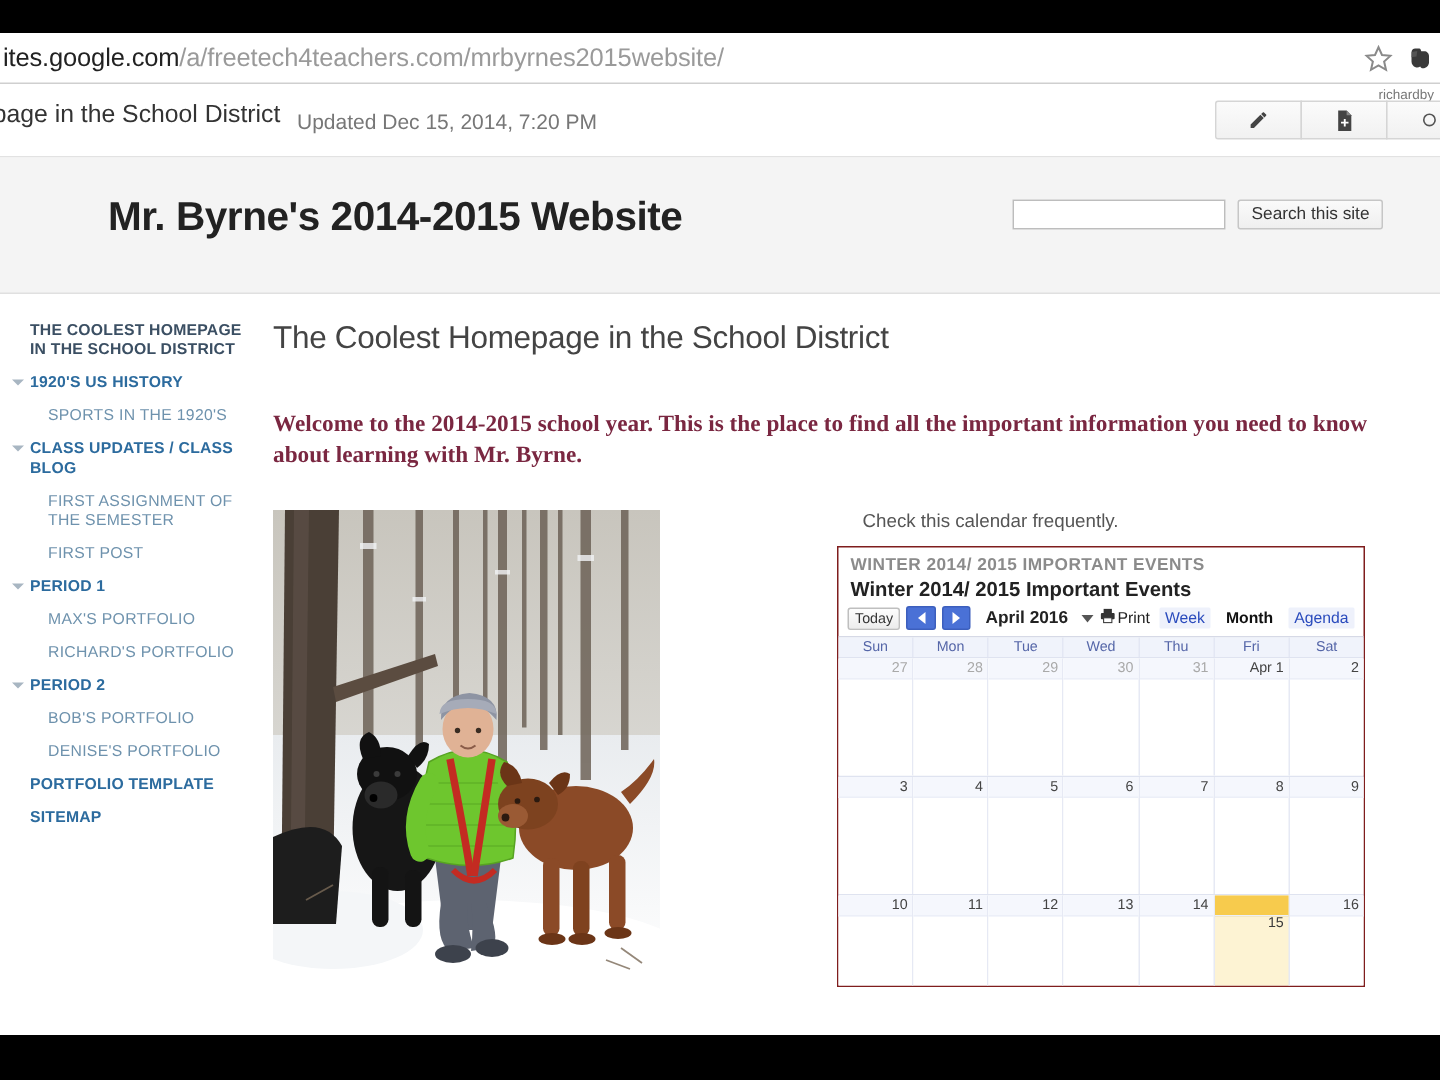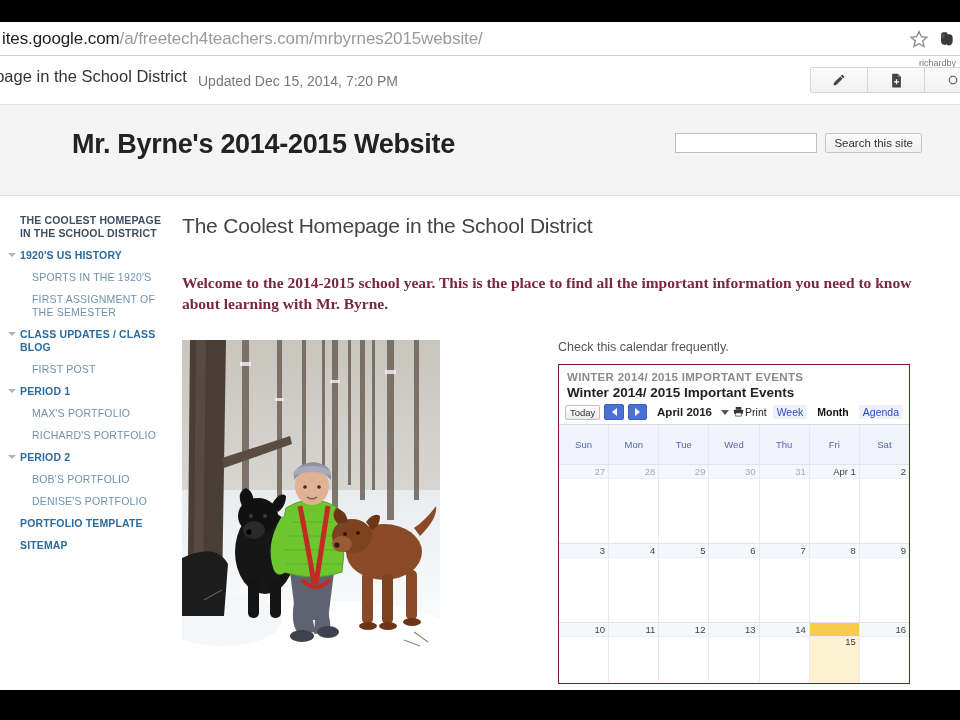--- a/index.html
+++ b/index.html
@@ -262,21 +262,21 @@
     border: 0;
   }
   .cal-col {
     flex: 1;
     padding-left: 110px;
     box-sizing: border-box;
   }
   .cal-note {
     font-size: 12.5px;
     color: #555;
-    margin: 0 0 10px 0;
+    margin: 0 0 10px 17px;
   }
 
   
   .calendar {
     width: 352px;
     border: 1px solid #7f1d1d;
     background: #fff;
     box-sizing: border-box;
     font-family: "Liberation Sans", sans-serif;
   }
@@ -372,21 +372,21 @@
   }
   .dow-row {
     display: flex;
     background: #f0f3fb;
   }
   .dow {
     flex: 1;
     text-align: center;
     font-size: 9.5px;
     color: #5566a8;
-    padding: 14px 0;
+    padding: 1px 0;
     border-right: 1px solid #e3e7f4;
     box-sizing: border-box;
   }
   .dow:last-child { border-right: 0; }
   .week-row {
     display: flex;
     border-top: 1px solid #dfe3f0;
   }
   .week-row.r1 { height: 78px; }
   .week-row.r2 { height: 78px; }
@@ -482,22 +482,22 @@
         <button class="search-btn">Search this site</button>
       </div>
     </div>
 
     <div class="site-body">
 
       <div class="sidebar" id="sidebar">
           <div class="nav-item top"><span>The Coolest Homepage in the School District</span></div>
           <div class="nav-item link"><span class="caret"></span><span>1920's US History</span></div>
           <div class="nav-item sub"><span>Sports in the 1920's</span></div>
+          <div class="nav-item link"><span class="caret"></span><span>Class Updates / Class Blog</span></div>
           <div class="nav-item sub"><span>First Assignment of the Semester</span></div>
-          <div class="nav-item link"><span class="caret"></span><span>Class Updates / Class Blog</span></div>
           <div class="nav-item sub"><span>First Post</span></div>
           <div class="nav-item link"><span class="caret"></span><span>Period 1</span></div>
           <div class="nav-item sub"><span>Max's Portfolio</span></div>
           <div class="nav-item sub"><span>Richard's Portfolio</span></div>
           <div class="nav-item link"><span class="caret"></span><span>Period 2</span></div>
           <div class="nav-item sub"><span>Bob's Portfolio</span></div>
           <div class="nav-item sub"><span>Denise's Portfolio</span></div>
           <div class="nav-item link"><span>Portfolio Template</span></div>
           <div class="nav-item link"><span>Sitemap</span></div>
         </div>

